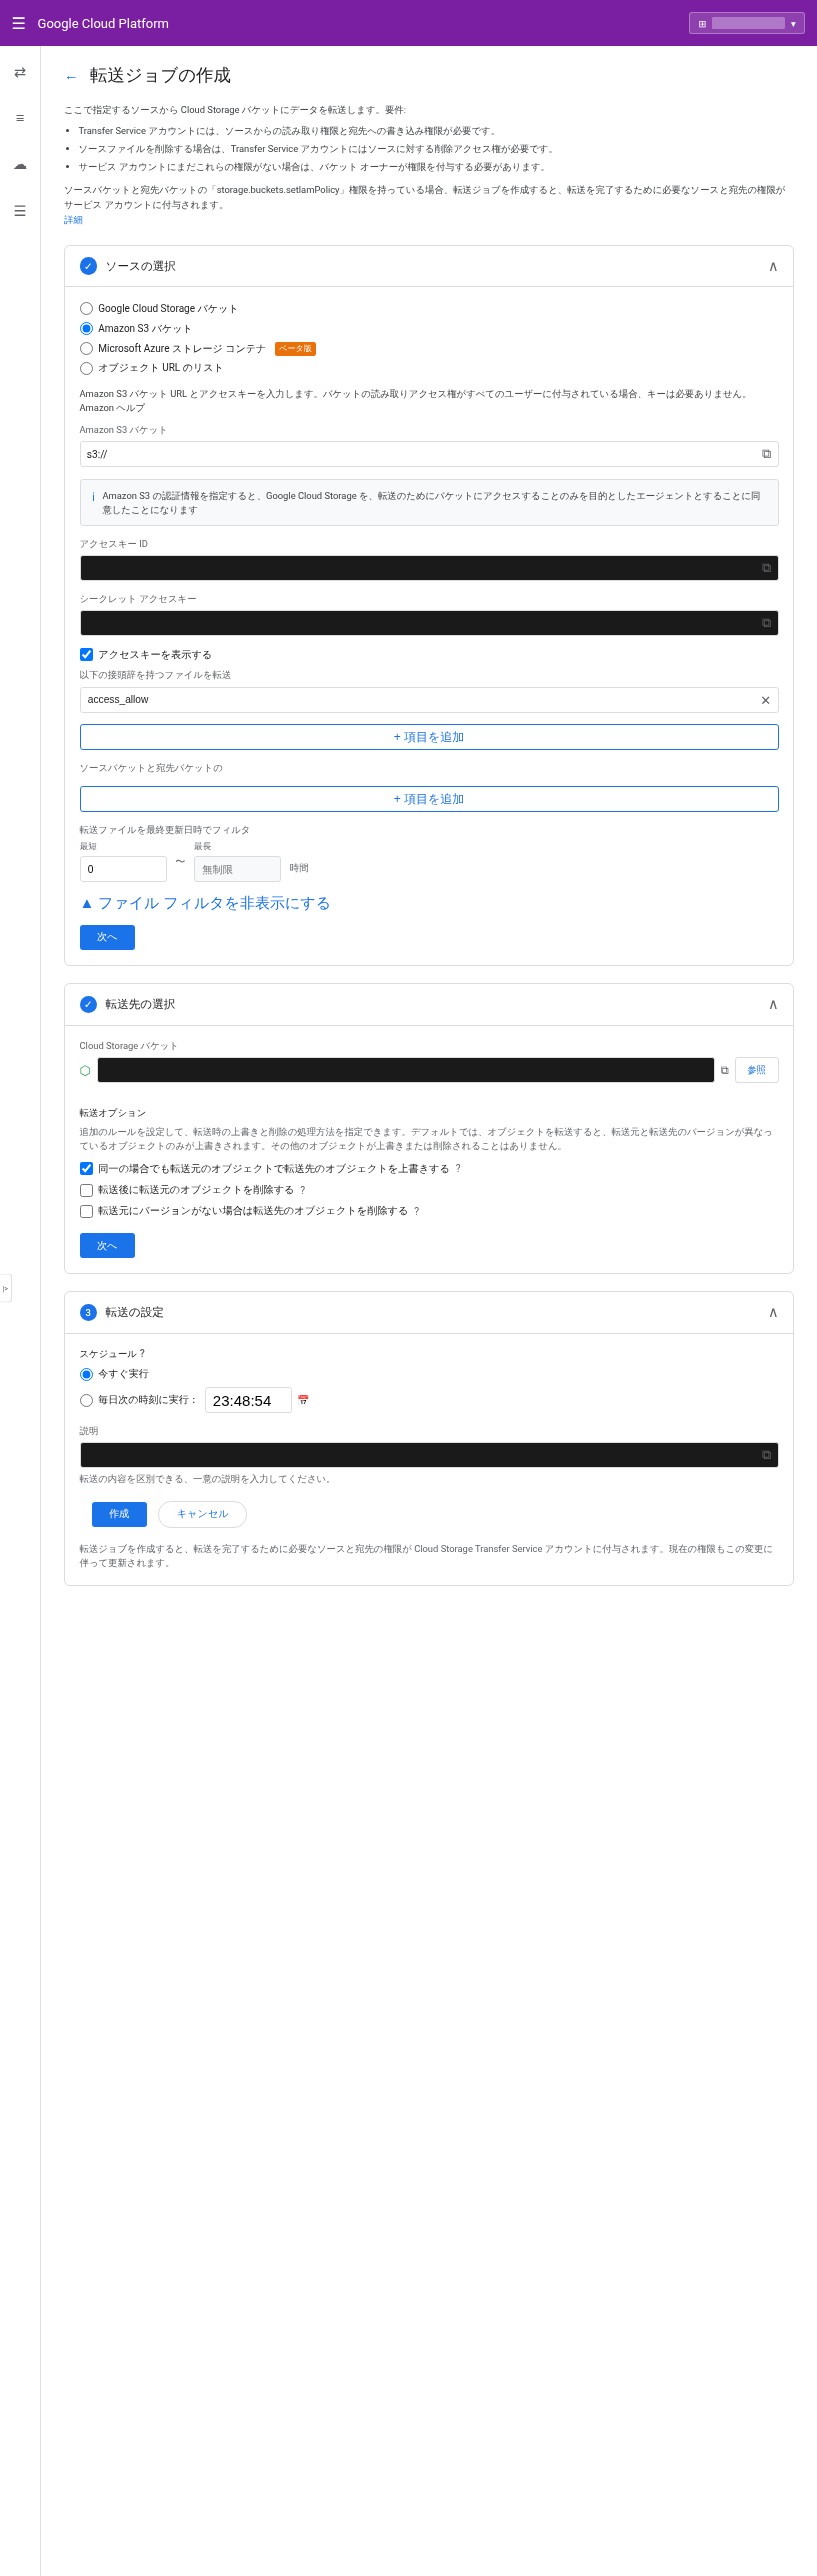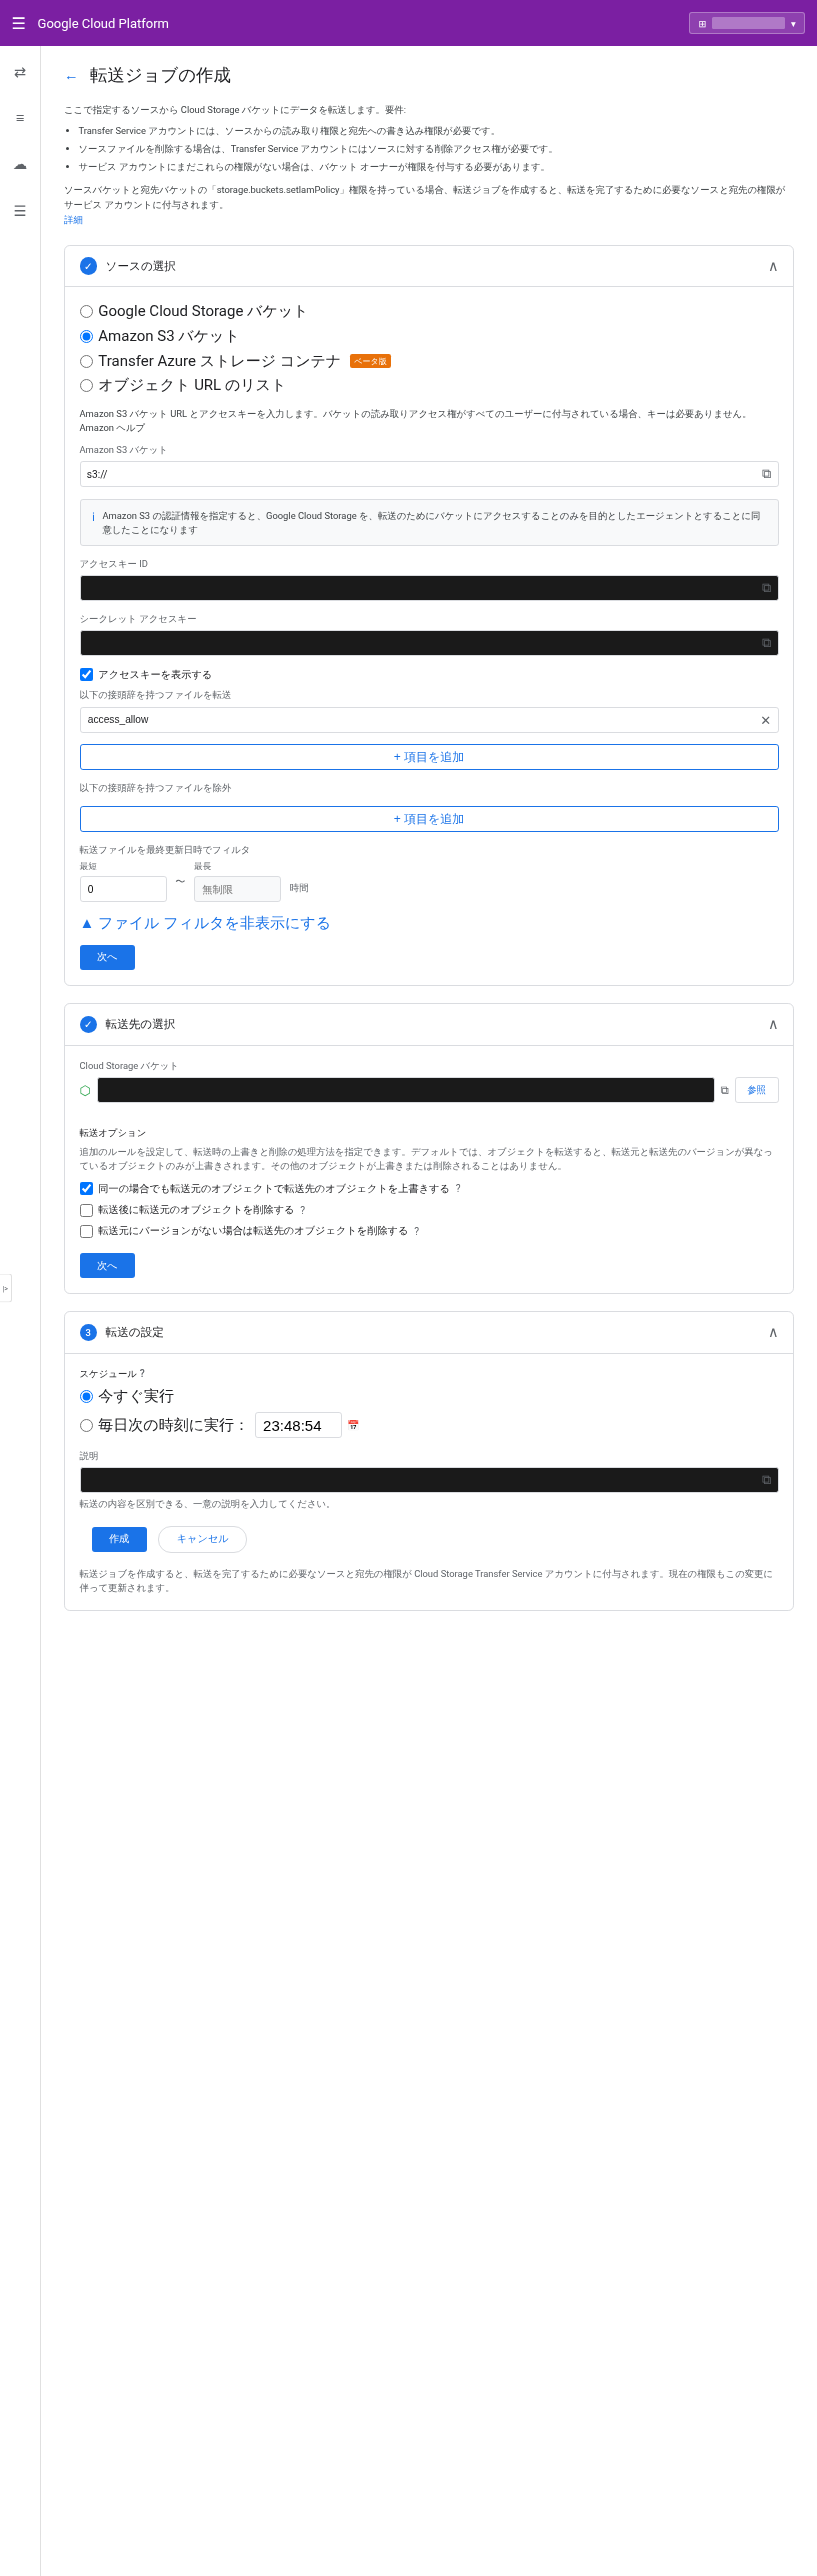--- a/index.html
+++ b/index.html
@@ -161,21 +161,21 @@
     
     .radio-group { margin-bottom: 11.6px; }
     .radio-item {
       display: flex;
       align-items: center;
       gap: 5.8px;
       margin-bottom: 5.8px;
       cursor: pointer;
     }
     .radio-input { cursor: pointer; }
-    .radio-label { font-size: 15px; color: #202124; }
+    .radio-label { font-size: 10px; color: #202124; }
     .beta-badge {
       background: #e8710a;
       color: #fff;
       font-size: 8px;
       padding: 1.5px 4.4px;
       border-radius: 2.2px;
       margin-left: 2.9px;
     }
 
     
@@ -455,21 +455,21 @@
         <label class="radio-item">
           <input type="radio" name="source" class="radio-input" style="">
           <span class="radio-label">Google Cloud Storage バケット</span>
         </label>
         <label class="radio-item">
           <input type="radio" name="source" class="radio-input" checked="" style="">
           <span class="radio-label">Amazon S3 バケット</span>
         </label>
         <label class="radio-item">
           <input type="radio" name="source" class="radio-input" style="">
-          <span class="radio-label">Transfer Azure ストレージ コンテナ</span>
+          <span class="radio-label">Microsoft Azure ストレージ コンテナ</span>
           <span class="beta-badge">ベータ版</span>
         </label>
         <label class="radio-item">
           <input type="radio" name="source" class="radio-input" style="">
           <span class="radio-label">オブジェクト URL のリスト</span>
         </label>
       </div>
 
       
       <p class="desc-text">
@@ -524,21 +524,21 @@
           <input type="text" class="text-input" value="access_allow" style="">
           <span class="input-icon">✕</span>
         </div>
       </div>
 
       
       <button class="add-item-btn">+ 項目を追加</button>
 
       
       <div class="form-field">
-        <label class="field-label">以下の接頭辞を持つファイルを除外</label>
+        <label class="field-label">ソースバケットと宛先バケットの</label>
       </div>
 
       
       <button class="add-item-btn">+ 項目を追加</button>
 
       
       <div class="form-field">
         <label class="field-label">転送ファイルを最終更新日時でフィルタ</label>
         <div class="filter-row">
           <div>

